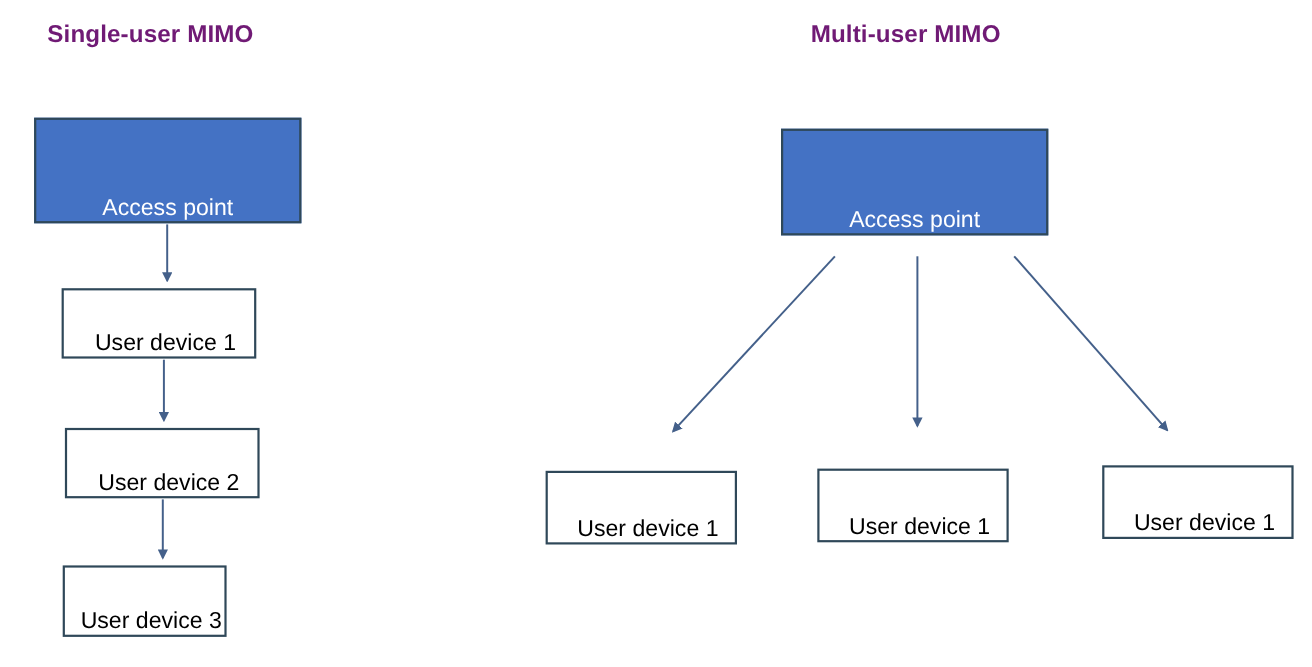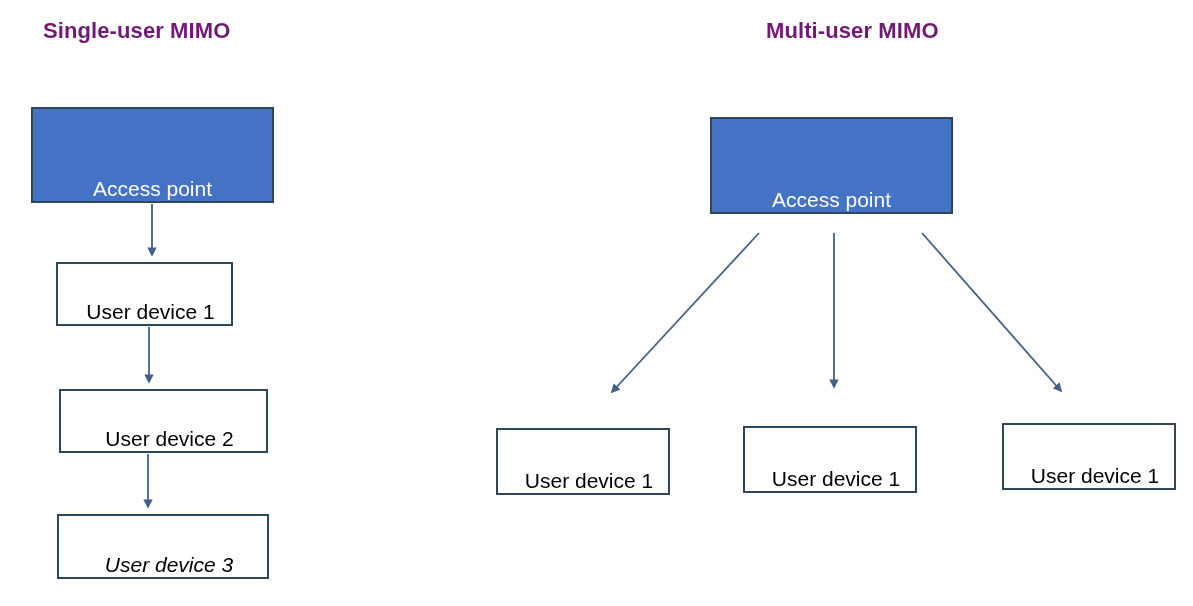--- a/index.html
+++ b/index.html
@@ -84,29 +84,29 @@
   <div class="panel-title" style="left:43px; top:18px;">Single-user MIMO</div>
 
   <div class="node ap" style="left:31px; top:107px; width:243px; height:96px;">
     <span>Access point</span>
   </div>
 
   <div class="node device" style="left:56px; top:262px; width:177px; height:64px;">
     <span>User device 1</span>
   </div>
 
-  <div class="node device" style="left:59px; top:389px; width:209px; height:64px;">
+  <div class="node device" style="left:59px; top:389px; width:177px; height:64px;">
     <span>User device 2</span>
   </div>
 
-  <div class="node device" style="left:57px; top:514px; width:212px; height:65px;font-style:italic;">
+  <div class="node device" style="left:57px; top:514px; width:149px; height:65px;">
     <span>User device 3</span>
   </div>
 
-  <div class="panel-title" style="left:766px; top:18px;text-align:right;">Multi-user MIMO</div>
+  <div class="panel-title" style="left:737px; top:18px;text-align:right;">Multi-user MIMO</div>
 
   <div class="node ap" style="left:710px; top:117px; width:243px; height:97px;">
     <span>Access point</span>
   </div>
 
   <div class="node device" style="left:496px; top:428px; width:174px; height:67px;">
     <span>User device 1</span>
   </div>
 
   <div class="node device" style="left:743px; top:426px; width:174px; height:67px;">

